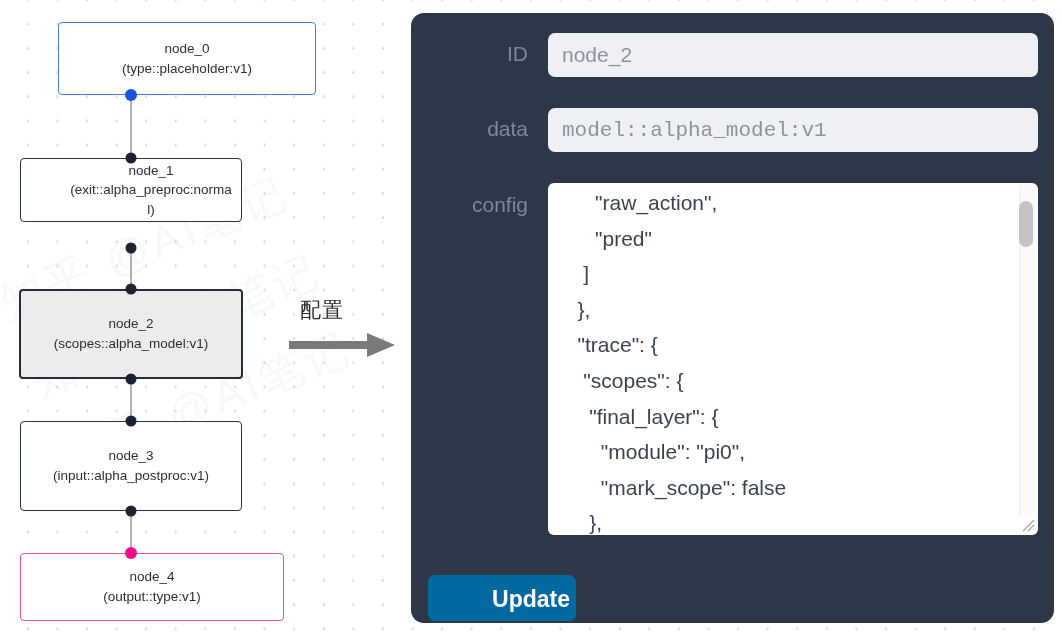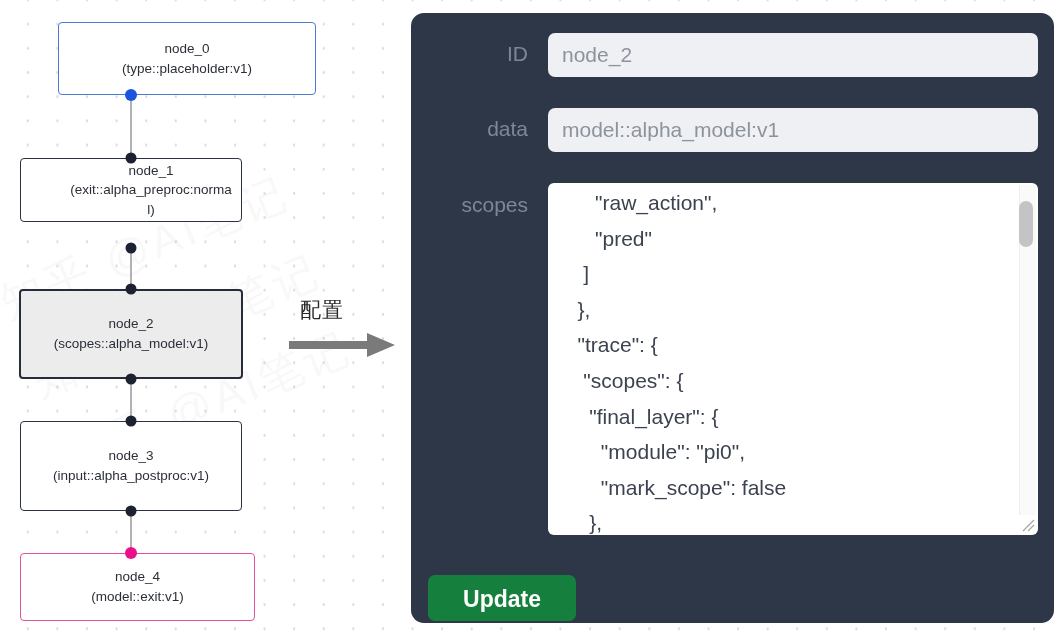--- a/index.html
+++ b/index.html
@@ -131,21 +131,21 @@
     font-family: "Liberation Sans", sans-serif;
     padding: 8px 14px;
     outline: none;
   }
   #row-id { left: 17px; top: 20px; width: 610px; }
   #row-id .field-label { width: 100px; margin-top: 9px; }
   #row-id .field-input { width: 490px; height: 44px; margin-left: 20px; }
 
   #row-type { left: 17px; top: 95px; width: 610px; }
   #row-type .field-label { width: 100px; margin-top: 9px; }
-  #row-type .field-input { width: 490px; height: 44px; margin-left: 20px; }
+  #row-type .field-input { width: 490px; height: 44px; margin-left: 20px; font-family: Liberation Mono, monospace; }
 
   #row-config { left: 17px; top: 170px; width: 610px; }
   #row-config .field-label { width: 100px; margin-top: 10px; }
 
   #config-wrap {
     position: relative;
     margin-left: 20px;
     width: 490px;
     height: 352px;
   }
@@ -183,28 +183,28 @@
   #config-grip {
     position: absolute;
     right: 3px; bottom: 3px;
     width: 14px; height: 14px;
     opacity: .55;
   }
   #update-btn {
     position: absolute;
     left: 17px; top: 562px;
     width: 148px; height: 46px;
-    background: #15803d;
+    background: #0369a1;
     border: none;
     border-radius: 7px;
     color: #ffffff;
     font-size: 23px;
     font-weight: bold;
     font-family: "Liberation Sans", sans-serif;
-    text-align: center;
+    text-align: right;
     line-height: 46px;
     cursor: pointer;
     overflow: hidden;
   }
 </style>
 </head>
 <body>
 
 <div id="root">
 
@@ -245,24 +245,24 @@
       <div class="handle" style="left: 131px; top: 289px;"></div>
       <div class="handle" style="left: 131px; top: 379px;"></div>
       <div class="node n-plain" style="left: 20px; top: 421px; width: 222px; height: 90px;">
         <div class="node-inner">
           <div>node_3</div>
           <div>(input::alpha_postproc:v1)</div>
         </div>
       </div>
       <div class="handle" style="left: 131px; top: 421px;"></div>
       <div class="handle" style="left: 131px; top: 511px;"></div>
-      <div class="node n-output" style="left: 20px; top: 553px; width: 235px; height: 68px;">
+      <div class="node n-output" style="left: 20px; top: 553px; width: 264px; height: 68px;">
         <div class="node-inner">
           <div>node_4</div>
-          <div>(model::exit:v1)</div>
+          <div>(output::type:v1)</div>
         </div>
       </div>
       <div class="handle h-pink" style="left: 131px; top: 553px;"></div>
     </div>
 
   <div id="arrow-group">
     <div id="arrow-label">配置</div>
     <svg id="arrow-shape" width="110" height="26" viewBox="0 0 110 26">
       <path d="M0 9 L78 9 L78 1 L106 13 L78 25 L78 17 L0 17 Z" fill="#7a7a7a"></path>
     </svg>
@@ -274,21 +274,21 @@
       <div class="field-label">ID</div>
       <input class="field-input" id="id-input" type="text" value="node_2" style="">
     </div>
 
     <div id="row-type" class="field-row">
       <div class="field-label">data</div>
       <input class="field-input" id="type-input" type="text" value="model::alpha_model:v1" style="">
     </div>
 
     <div id="row-config" class="field-row">
-      <div class="field-label">scopes</div>
+      <div class="field-label">config</div>
       <div id="config-wrap">
         <textarea id="config-area" style="">      "raw_action",
       "pred"
     ]
    },
    "trace": {
     "scopes": {
      "final_layer": {
        "module": "pi0",
        "mark_scope": false

